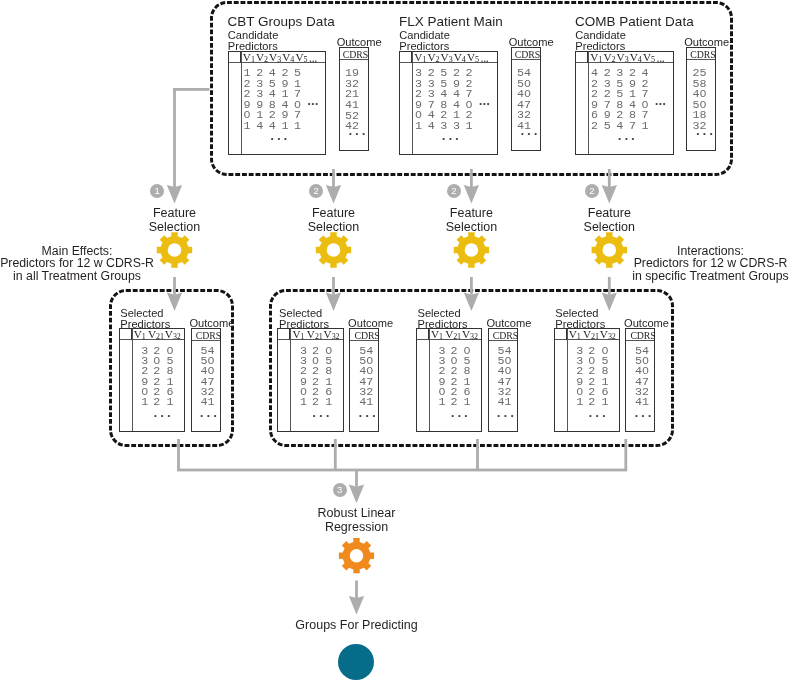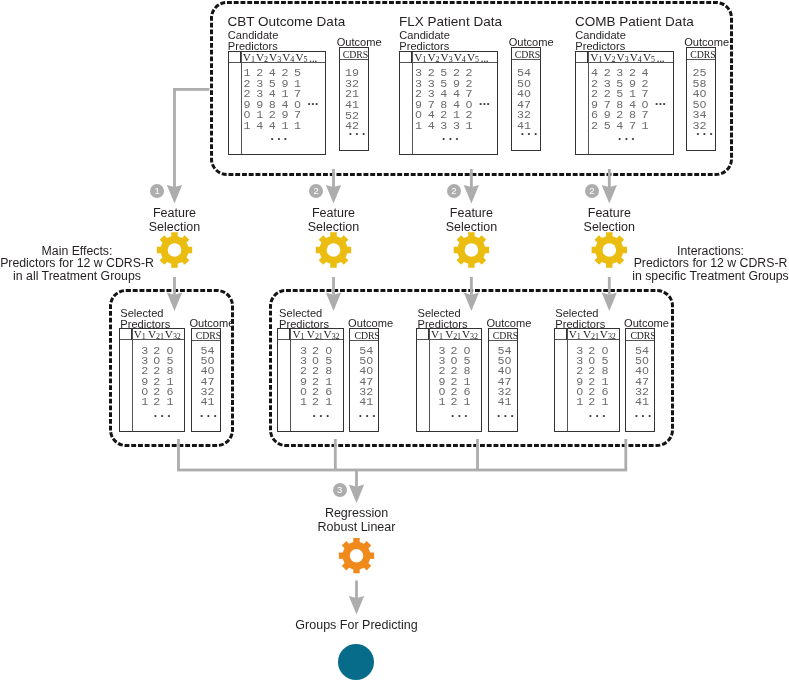--- a/index.html
+++ b/index.html
@@ -89,21 +89,21 @@
     <path d="M 356.5 503.2 L 348.85 484.59999999999997 L 356.5 486.79999999999995 L 364.15 484.59999999999997 Z" fill="#adadad"></path>
     <g transform="translate(336.6111111111111,535.8111111111111) scale(0.9944444444444444)">
       <path d="M 16.85 6.15 L 16.70 2.31 L 23.30 2.31 L 23.15 6.15 L 27.56 7.98 L 30.18 5.15 L 34.85 9.82 L 32.02 12.44 L 33.85 16.85 L 37.69 16.70 L 37.69 23.30 L 33.85 23.15 L 32.02 27.56 L 34.85 30.18 L 30.18 34.85 L 27.56 32.02 L 23.15 33.85 L 23.30 37.69 L 16.70 37.69 L 16.85 33.85 L 12.44 32.02 L 9.82 34.85 L 5.15 30.18 L 7.98 27.56 L 6.15 23.15 L 2.31 23.30 L 2.31 16.70 L 6.15 16.85 L 7.98 12.44 L 5.15 9.82 L 9.82 5.15 L 12.44 7.98 Z" fill="#f08a1c"></path>
       <circle cx="20" cy="20" r="6.8" fill="#ffffff"></circle>
     </g>
     <rect x="355.1" y="580.5" width="2.8" height="17.600000000000023" fill="#adadad"></rect>
     <path d="M 356.5 614.5 L 348.85 595.9 L 356.5 598.1 L 364.15 595.9 Z" fill="#adadad"></path>
   </svg>
 <div class="stage" id="html-layer">
     <div class="grp-title" style="left: 227.6px; top: 14px; width: auto; text-align: left;">
-      <div style="line-height: 15.5px; white-space: nowrap;">CBT Outcome Data</div>
+      <div style="line-height: 15.5px; white-space: nowrap;">CBT Groups Data</div>
     </div>
     <div class="sec-label" style="left: 227.8px; top: 30.2px; width: auto; text-align: left;">
       <div style="line-height: 10.8px; white-space: nowrap;">Candidate</div>
       <div style="line-height: 10.8px; white-space: nowrap;">Predictors</div>
     </div>
     <div class="sec-label" style="left: 336.7px; top: 37.3px; width: auto; text-align: left;">
       <div style="line-height: 10.8px; white-space: nowrap;">Outcome</div>
     </div>
     <div class="dtable" style="left: 227.6px; top: 51.3px; width: 98.7px; height: 103.7px;">
       <div class="dhdr" style="height: 11.1px;"></div>
@@ -153,21 +153,21 @@
     </div>
     <div class="ohdrtxt" style="left: 342.8px; top: 49.8px;">CDRS</div>
     <div class="dnum" style="left: 345px; top: 68.3px;">19</div>
     <div class="dnum" style="left: 345px; top: 78.8px;">32</div>
     <div class="dnum" style="left: 345px; top: 89.3px;">21</div>
     <div class="dnum" style="left: 345px; top: 99.8px;">41</div>
     <div class="dnum" style="left: 345px; top: 111px;">52</div>
     <div class="dnum" style="left: 345px; top: 120.8px;">42</div>
     <div class="dots-v" style="left: 348.9px; top: 130.3px;">•••</div>
     <div class="grp-title" style="left: 399.1px; top: 14px; width: auto; text-align: left;">
-      <div style="line-height: 15.5px; white-space: nowrap;">FLX Patient Data</div>
+      <div style="line-height: 15.5px; white-space: nowrap;">FLX Patient Main</div>
     </div>
     <div class="sec-label" style="left: 399.3px; top: 30.2px; width: auto; text-align: left;">
       <div style="line-height: 10.8px; white-space: nowrap;">Candidate</div>
       <div style="line-height: 10.8px; white-space: nowrap;">Predictors</div>
     </div>
     <div class="sec-label" style="left: 508.7px; top: 37.3px; width: auto; text-align: left;">
       <div style="line-height: 10.8px; white-space: nowrap;">Outcome</div>
     </div>
     <div class="dtable" style="left: 399.1px; top: 51.3px; width: 98.7px; height: 103.7px;">
       <div class="dhdr" style="height: 11.1px;"></div>
@@ -277,21 +277,21 @@
     <div class="dots-h" style="left: 655.15px; top: 100.1px;">•••</div>
     <div class="dots-v" style="left: 618.2px; top: 135.4px;">•••</div>
     <div class="dtable" style="left: 686px; top: 47.2px; width: 30.3px; height: 103.8px;">
       <div class="dhdr" style="height: 11.9px;"></div>
     </div>
     <div class="ohdrtxt" style="left: 690.3px; top: 49.8px;">CDRS</div>
     <div class="dnum" style="left: 692.5px; top: 68.3px;">25</div>
     <div class="dnum" style="left: 692.5px; top: 78.8px;">58</div>
     <div class="dnum" style="left: 692.5px; top: 89.3px;">4<span class="z">0</span></div>
     <div class="dnum" style="left: 692.5px; top: 99.8px;">5<span class="z">0</span></div>
-    <div class="dnum" style="left: 692.5px; top: 110.3px;">34</div>
+    <div class="dnum" style="left: 692.5px; top: 110.3px;">18</div>
     <div class="dnum" style="left: 692.5px; top: 120.8px;">32</div>
     <div class="dots-v" style="left: 696.4px; top: 130.3px;">•••</div>
     <div class="badge" style="left: 150.1px; top: 184px;">1</div>
     <div class="step-label" style="left: 114.5px; top: 206px; width: 120px; text-align: center;">
       <div style="line-height: 14.3px; white-space: nowrap;">Feature</div>
       <div style="line-height: 14.3px; white-space: nowrap;">Selection</div>
     </div>
     <div class="badge" style="left: 309.1px; top: 184px;">2</div>
     <div class="step-label" style="left: 273.5px; top: 206px; width: 120px; text-align: center;">
       <div style="line-height: 14.3px; white-space: nowrap;">Feature</div>
@@ -492,20 +492,20 @@
     <div class="ohdrtxt" style="left: 630.4px; top: 330.9px;">CDRS</div>
     <div class="dnum" style="left: 635.1px; top: 345.6px;">54</div>
     <div class="dnum" style="left: 635.1px; top: 355.96px;">5<span class="z">0</span></div>
     <div class="dnum" style="left: 635.1px; top: 366.32px;">4<span class="z">0</span></div>
     <div class="dnum" style="left: 635.1px; top: 376.68px;">47</div>
     <div class="dnum" style="left: 635.1px; top: 387.04px;">32</div>
     <div class="dnum" style="left: 635.1px; top: 397.4px;">41</div>
     <div class="dots-v" style="left: 634.9px; top: 411.56px;">•••</div>
     <div class="badge" style="left: 332.7px; top: 483.3px;">3</div>
     <div class="step-label" style="left: 276.5px; top: 506px; width: 160px; text-align: center;">
+      <div style="line-height: 14.3px; white-space: nowrap;">Robust Linear</div>
       <div style="line-height: 14.3px; white-space: nowrap;">Regression</div>
-      <div style="line-height: 14.3px; white-space: nowrap;">Robust Linear</div>
     </div>
     <div class="step-label" style="left: 256.5px; top: 618px; width: 200px; text-align: center;">
       <div style="line-height: 14.3px; white-space: nowrap;">Groups For Predicting</div>
     </div>
     <div class="endnode" style="left: 338.2px; top: 643.8px; width: 36px; height: 36px;"></div>
   </div>
 
 </body></html>

